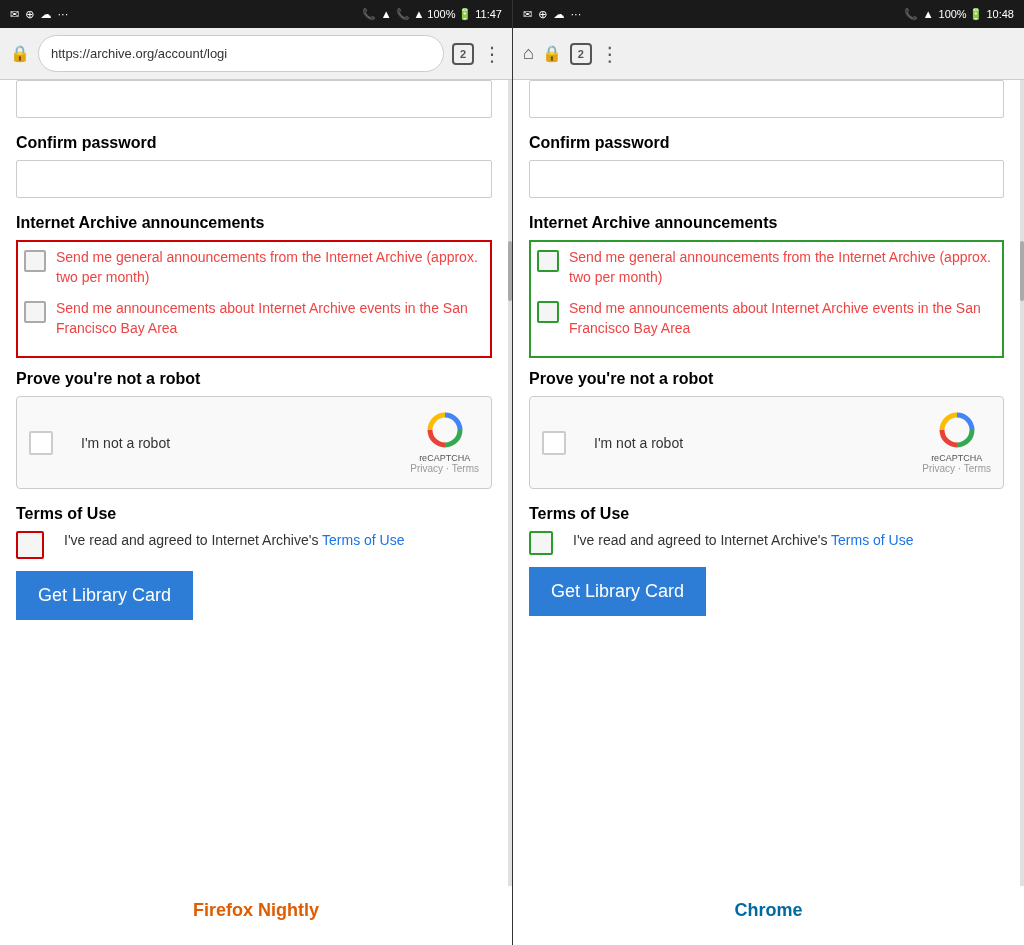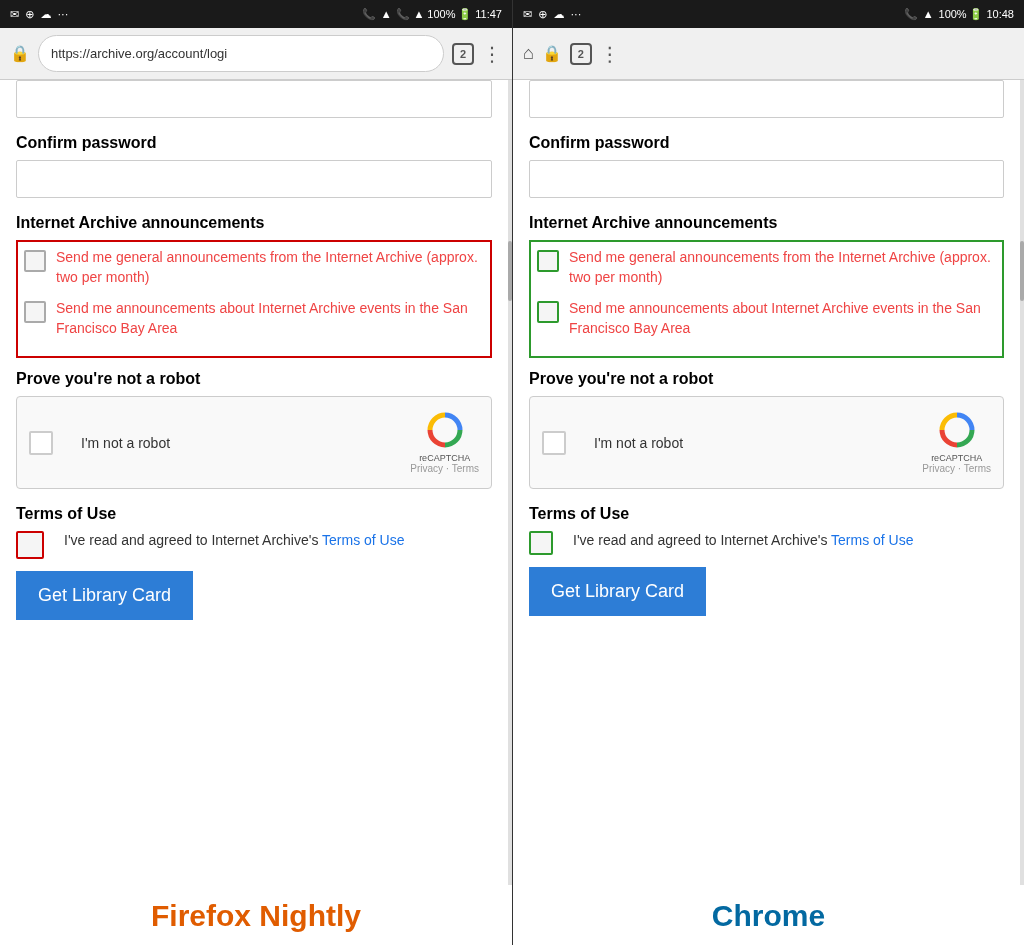--- a/index.html
+++ b/index.html
@@ -284,22 +284,22 @@
       font-size: 18px;
       font-weight: 500;
       cursor: pointer;
       display: inline-block;
       margin-bottom: 16px;
     }
 
     
     .browser-label {
       text-align: center;
-      padding: 14px 0 12px;
-      font-size: 30px;
+      padding: 14px 0 24px;
+      font-size: 18px;
       font-weight: bold;
     }
 
     .firefox-label { color: #e05c00; }
     .chrome-label { color: #0369a1; }
 
   </style>
 </head>
 <body>
 

